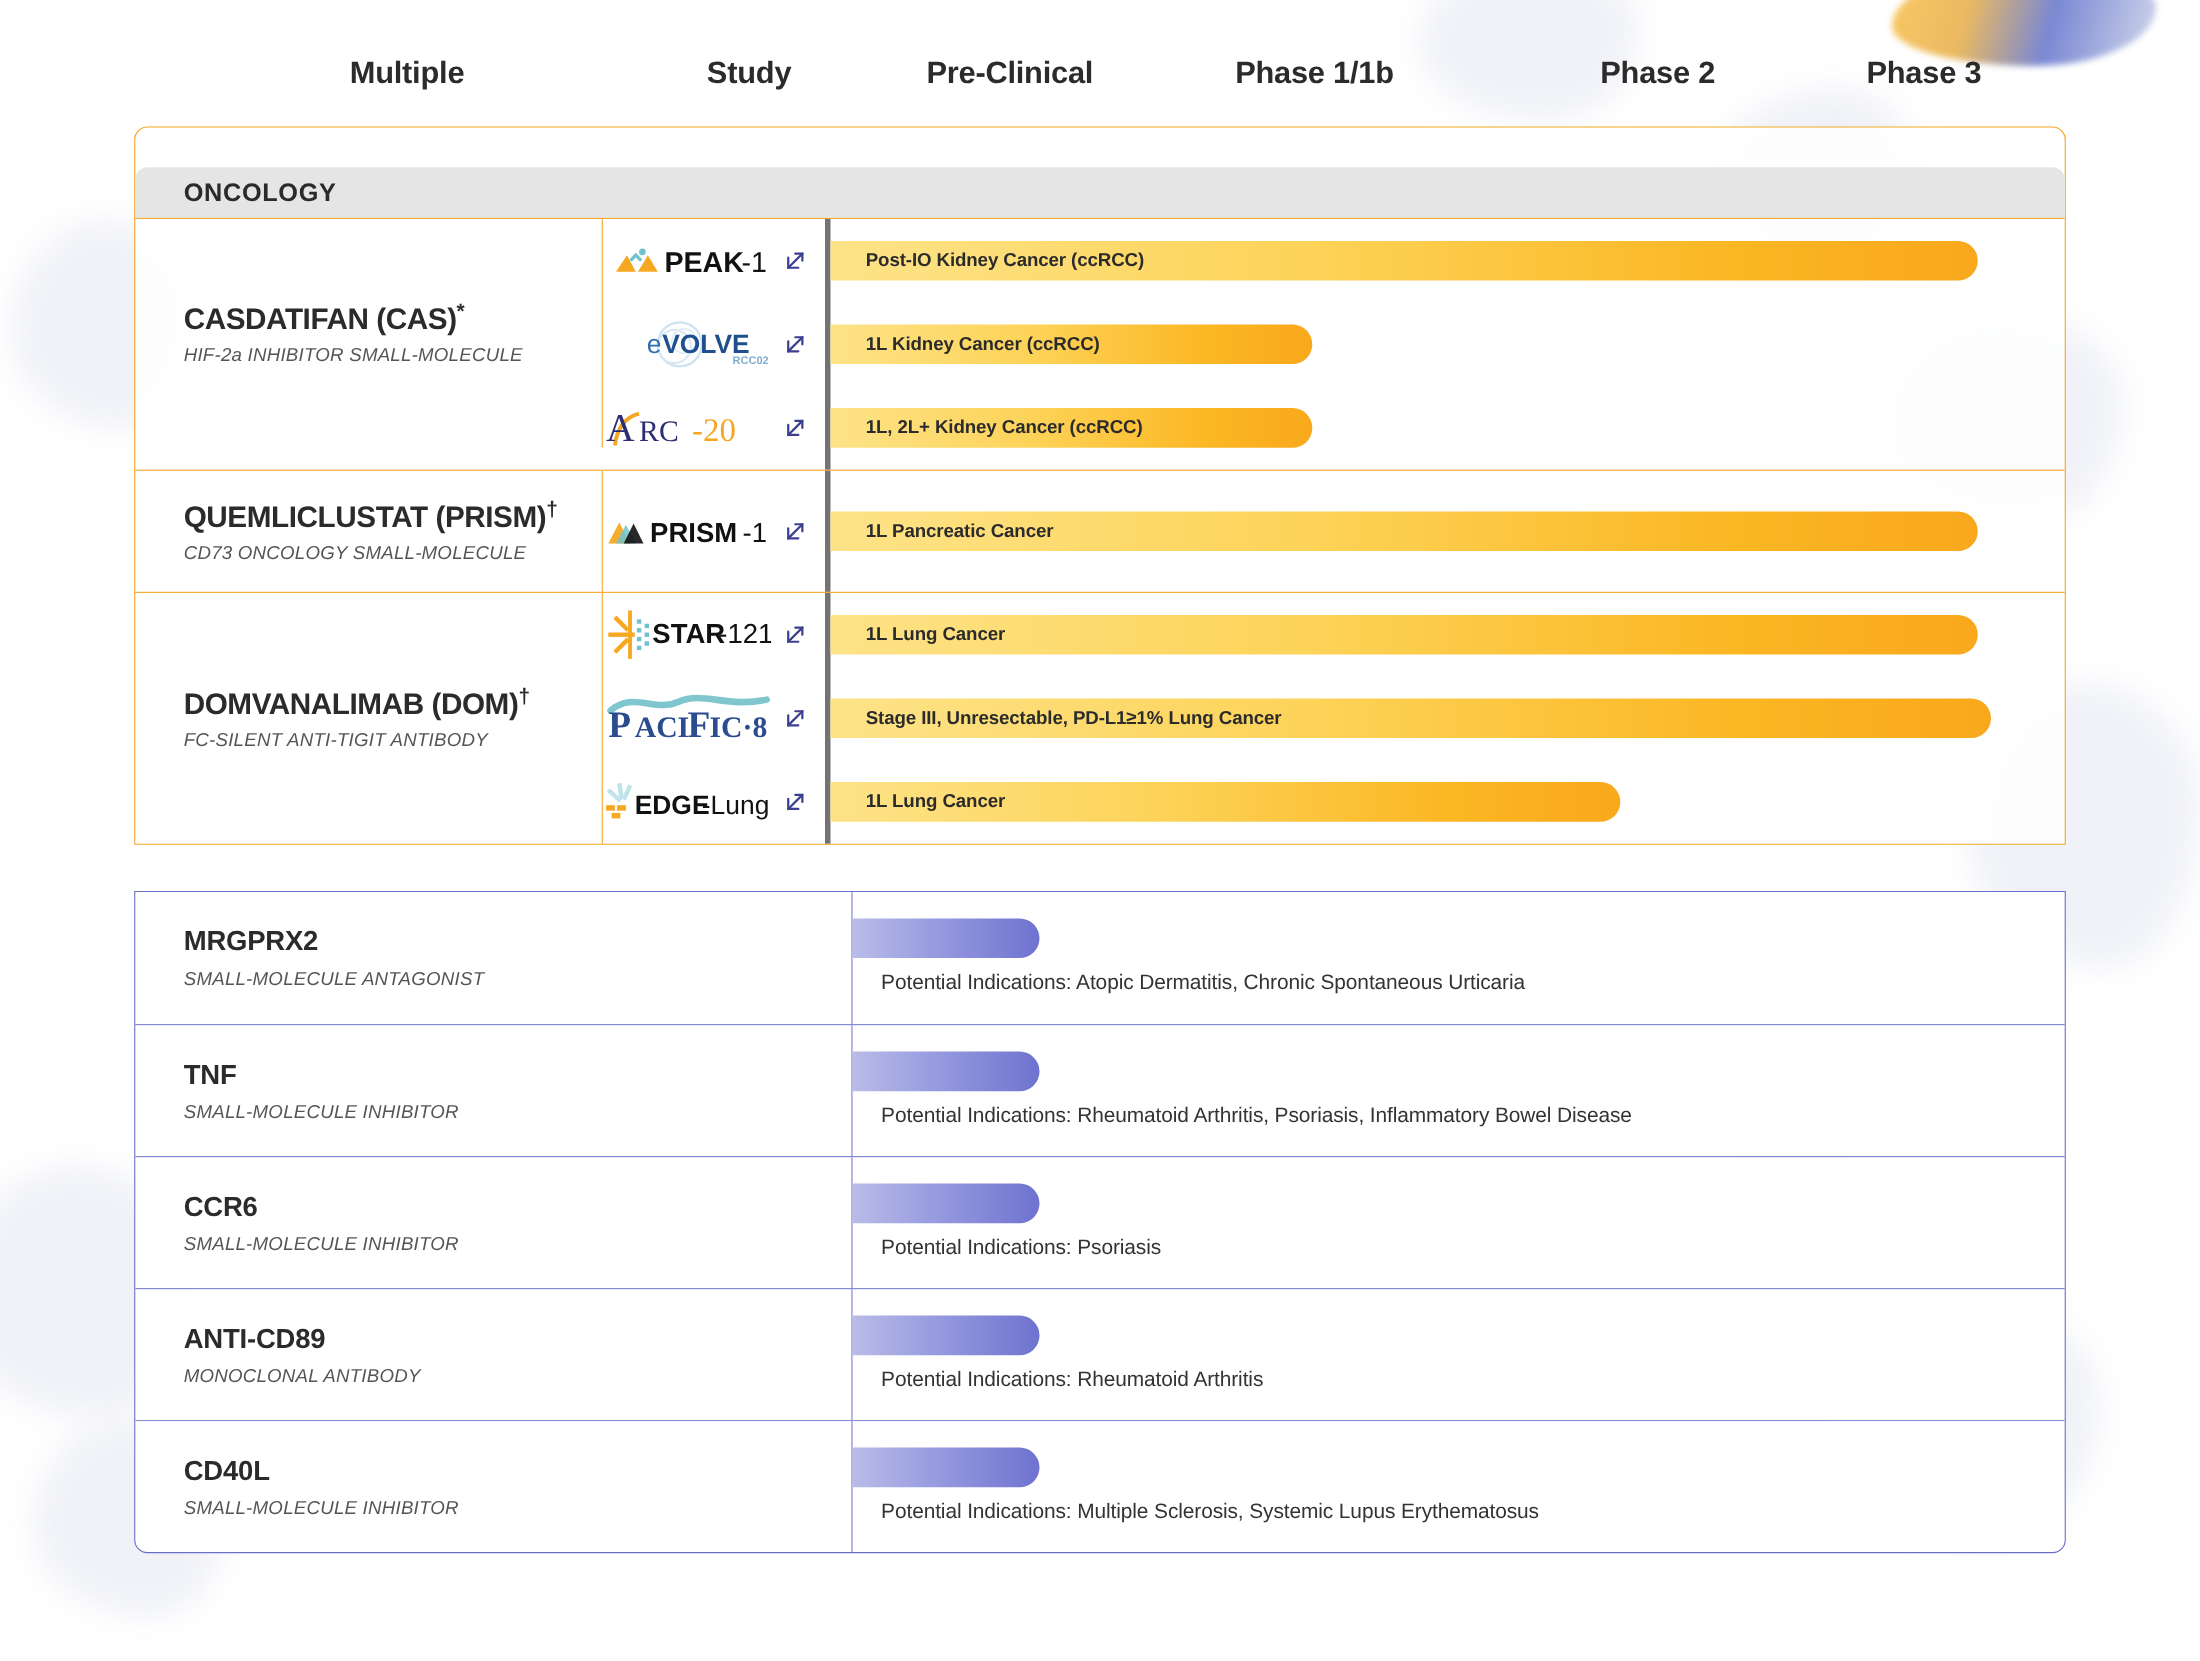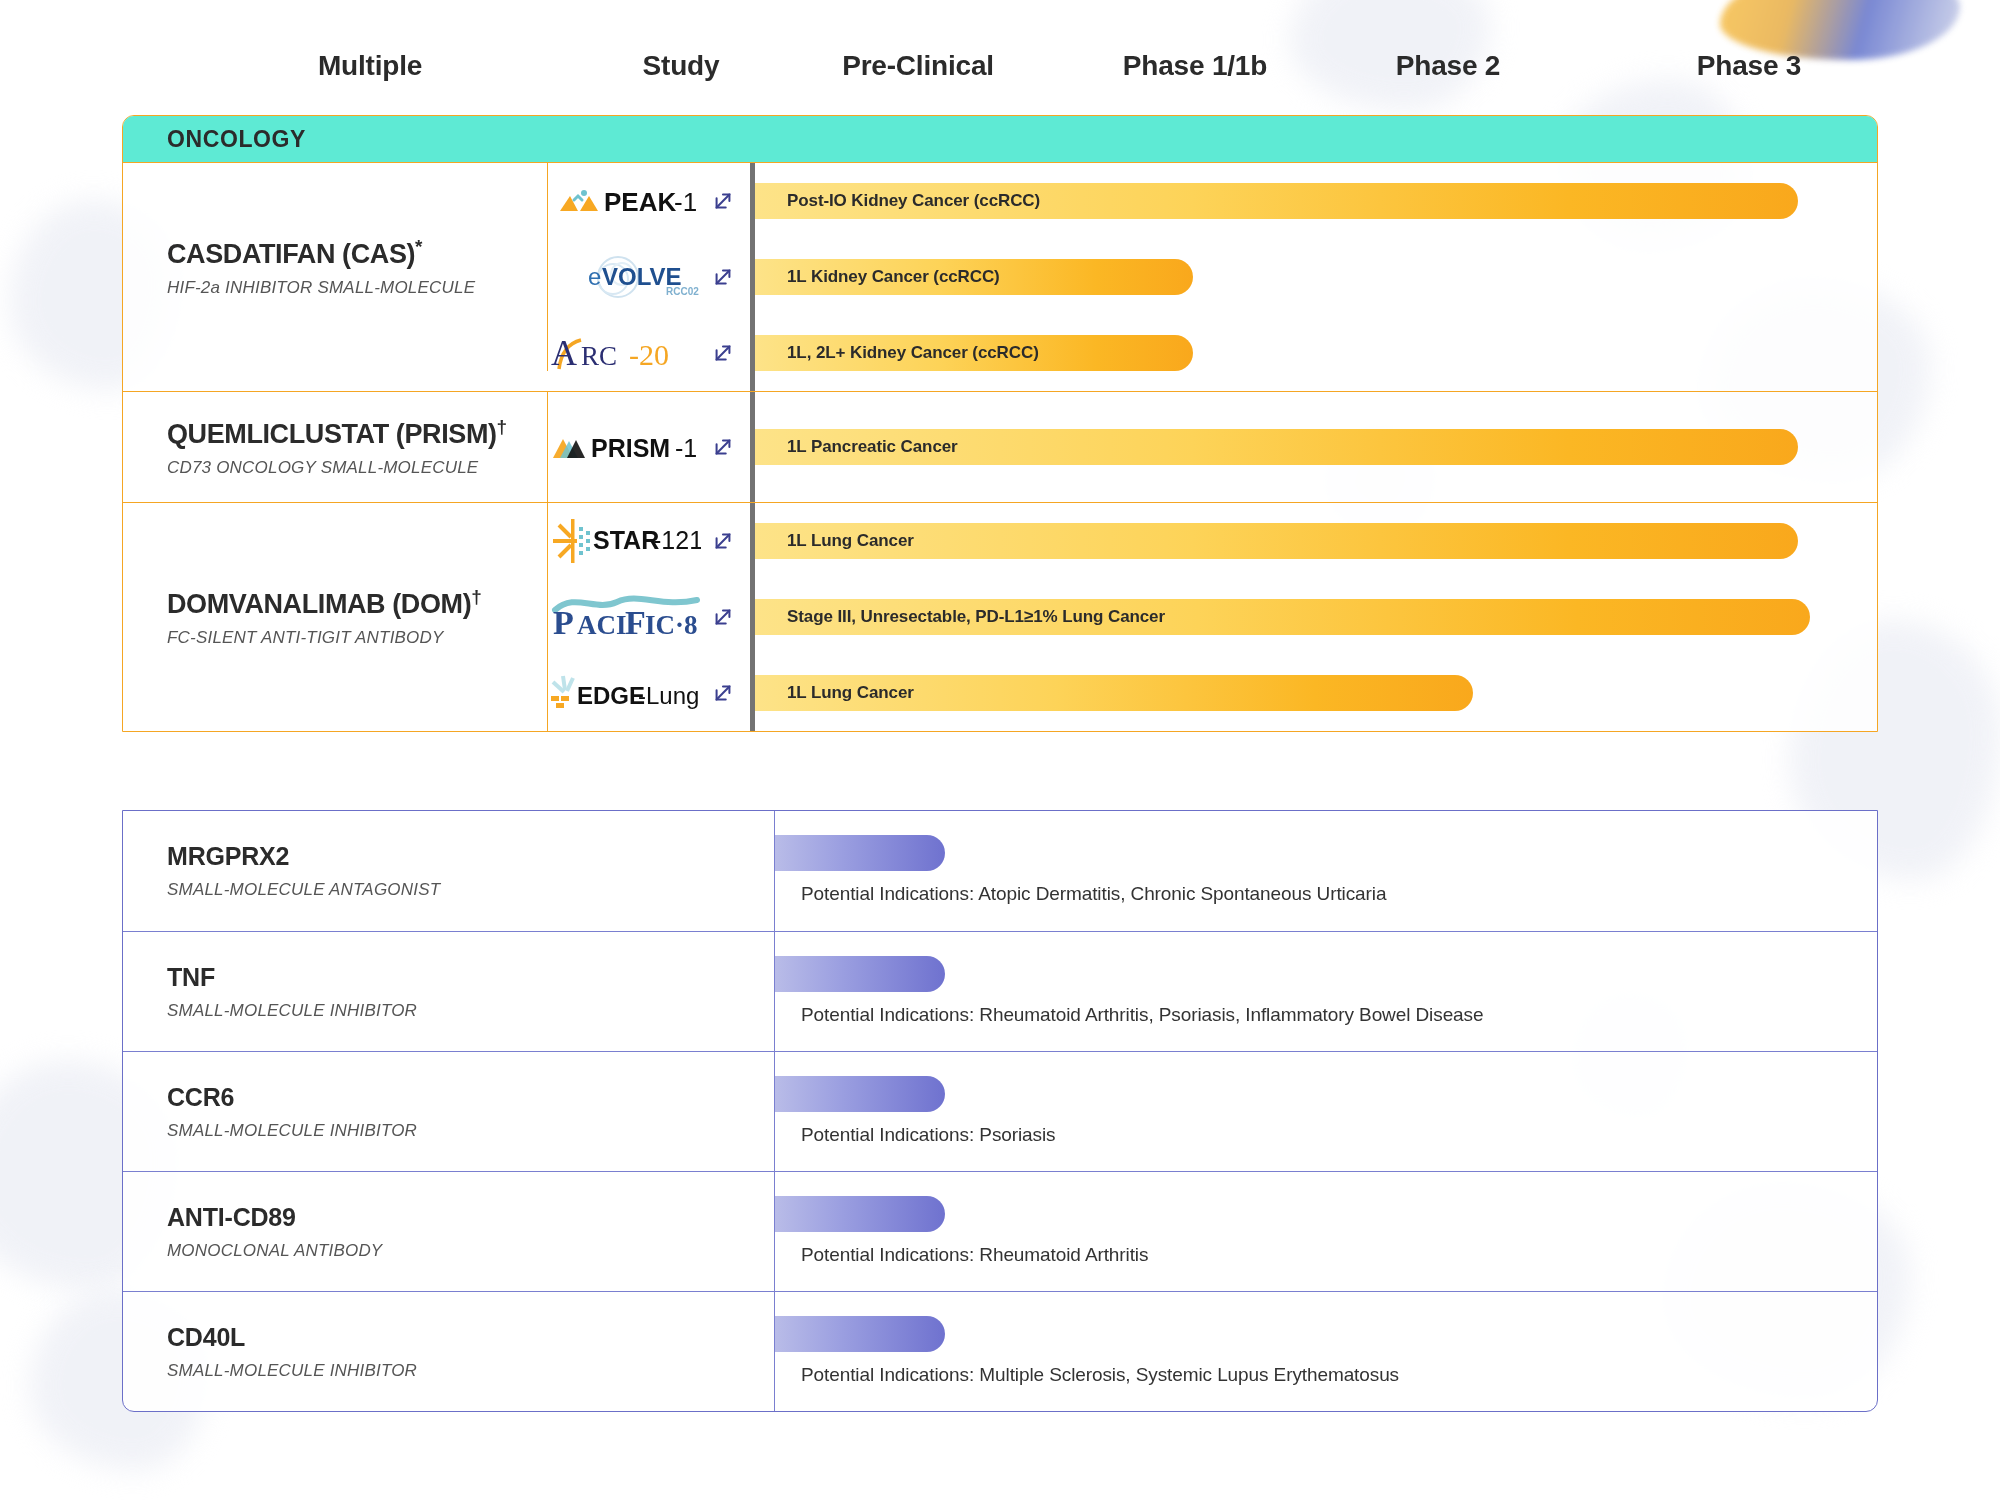--- a/index.html
+++ b/index.html
@@ -47,36 +47,36 @@
     position: absolute;
     font-size: 28px; font-weight: 700; color: #2b2b2b;
     letter-spacing: -0.2px;
     transform: translateX(-50%);
     white-space: nowrap;
   }
   .ch-program      { left: 370px; }
   .ch-study        { left: 681px; }
   .ch-preclinical  { left: 918px; }
   .ch-phase11b     { left: 1195px; }
-  .ch-phase2       { left: 1448px; }
+  .ch-phase2       { left: 1507px; }
   .ch-phase3       { left: 1749px; }
 
   
   .onc-table {
     position: absolute; left: 122px; top: 115px; width: 1756px;
     border: 1px solid #f5a623; border-radius: 12px 12px 0 0;
     background: rgba(255,255,255,.86);
   }
   .section-bar {
     height: 46px; display: flex; align-items: center;
     padding-left: 44px;
     font-size: 23px; font-weight: 700; letter-spacing: .6px;
     border-radius: 11px 11px 0 0;
   }
-  .onc-bar { background: #5eead4; color: #2b2b2b; }
+  .onc-bar { background: #e5e5e5; color: #2b2b2b; margin-top: 36px; }
 
   .onc-row { display: flex; border-top: 1px solid #f5a623; }
   .onc-row:first-of-type { border-top: none; }
   .prog-cell {
     width: 425px; flex: none; position: relative;
     display: flex; flex-direction: column; justify-content: center;
     padding-left: 44px;
     border-right: 1px solid #f5a623;
   }
   .prog-name {

